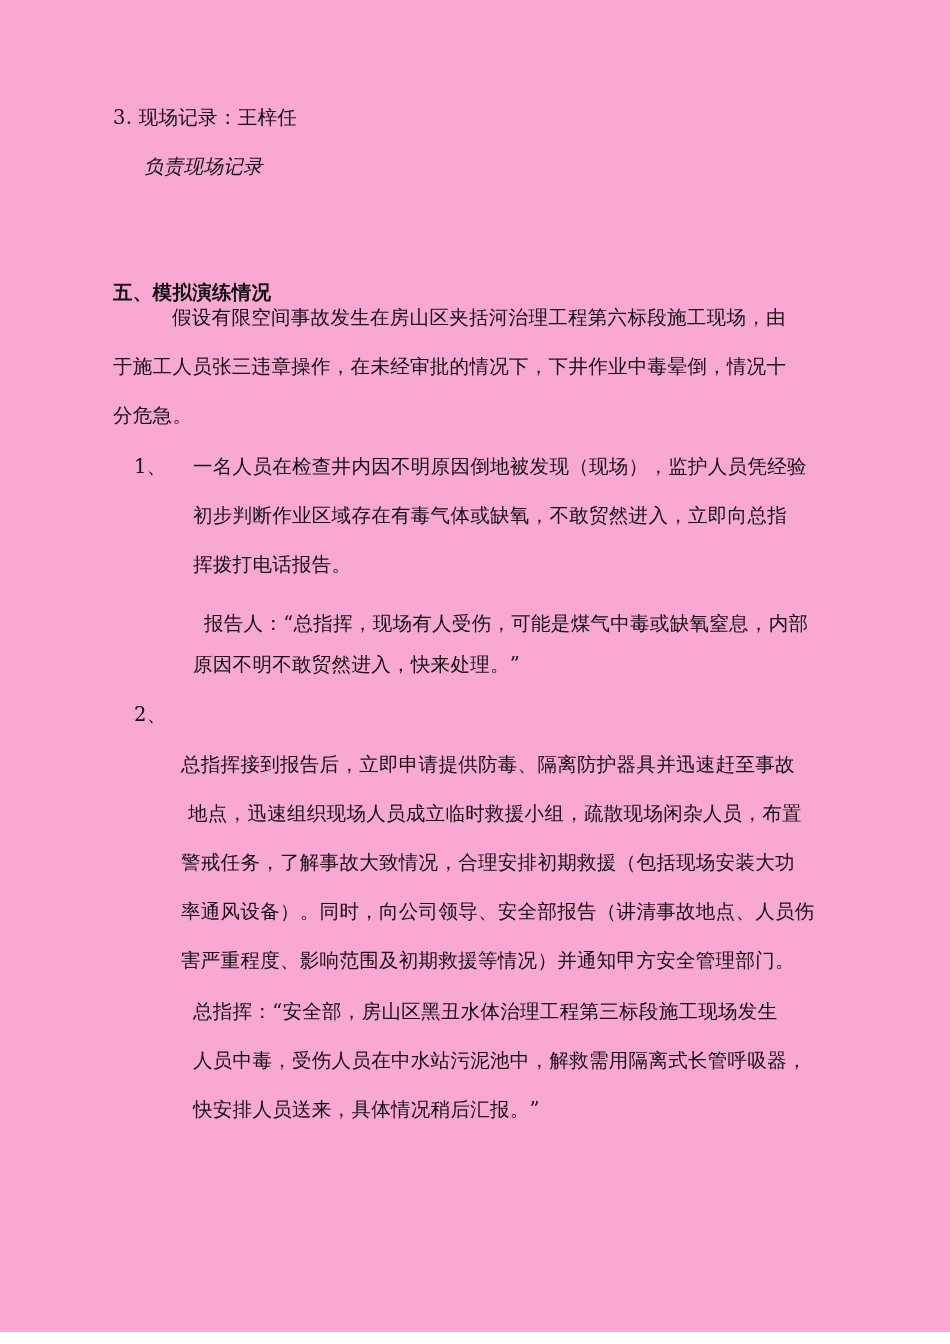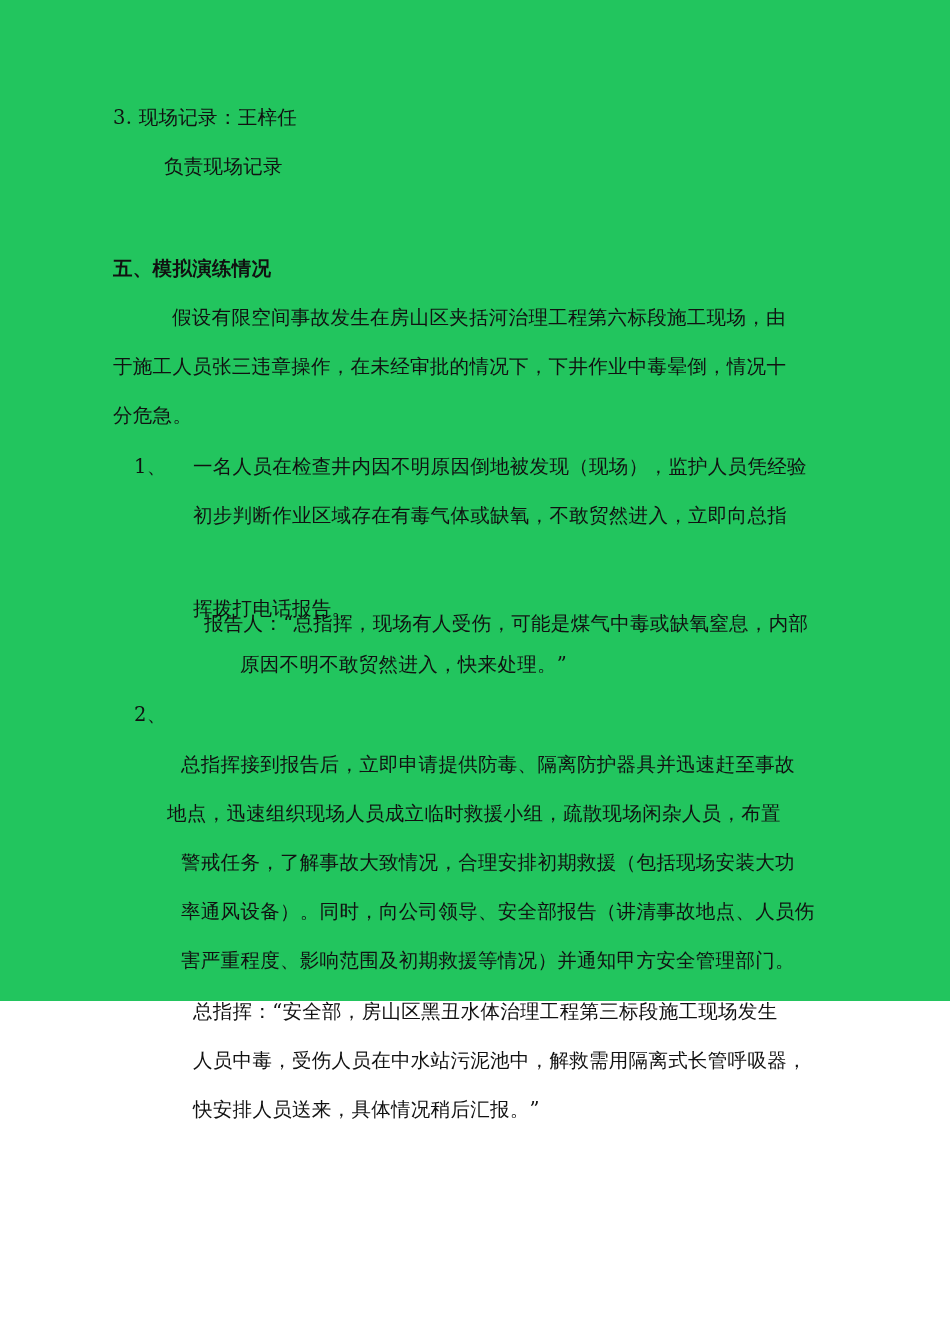--- a/index.html
+++ b/index.html
@@ -11,60 +11,61 @@
       width: 950px;
       height: 1344px;
       position: relative;
       overflow: hidden;
       font-family: "DejaVu Serif", "Liberation Serif", serif;
       color: #111111;
     }
     .page {
       position: absolute;
       left: 0; top: 0;
-      width: 950px; height: 1001px;
-      background: #22c55e;
+      width: 950px; height: 1332px;
+      background: #f9a8d4;
     }
     .line {
       position: absolute;
       white-space: nowrap;
       font-size: 19.5px;
       line-height: 24px;
       letter-spacing: 0.3px;
     }
     .heading {
       font-weight: bold;
       font-family: "DejaVu Sans", "Liberation Sans", sans-serif;
       font-size: 19.5px;
+      margin-top: 24px;
     }
   </style>
 </head>
 <body>
 
 <div class="page">
 
   <div class="line" style="left:113px; top:106px;">3. 现场记录：王梓任</div>
-  <div class="line" style="left:164px; top:155px;">负责现场记录</div>
+  <div class="line" style="left:144px; top:155px;font-style:italic;">负责现场记录</div>
 
   <div class="line heading" style="left:113px; top:257px;">五、模拟演练情况</div>
 
   <div class="line" style="left:172px; top:306px;">假设有限空间事故发生在房山区夹括河治理工程第六标段施工现场，由</div>
   <div class="line" style="left:113px; top:355px;">于施工人员张三违章操作，在未经审批的情况下，下井作业中毒晕倒，情况十</div>
   <div class="line" style="left:113px; top:404px;">分危急。</div>
 
   <div class="line" style="left:134px; top:455px;">1、</div>
   <div class="line" style="left:193px; top:455px;">一名人员在检查井内因不明原因倒地被发现（现场），监护人员凭经验</div>
   <div class="line" style="left:193px; top:504px;">初步判断作业区域存在有毒气体或缺氧，不敢贸然进入，立即向总指</div>
-  <div class="line" style="left:193px; top:553px;margin-top:44px;">挥拨打电话报告。</div>
+  <div class="line" style="left:193px; top:553px;">挥拨打电话报告。</div>
   <div class="line" style="left:204px; top:612px;">报告人：“总指挥，现场有人受伤，可能是煤气中毒或缺氧窒息，内部</div>
-  <div class="line" style="left:193px; top:653px;margin-left:47px;">原因不明不敢贸然进入，快来处理。”</div>
+  <div class="line" style="left:193px; top:653px;">原因不明不敢贸然进入，快来处理。”</div>
 
   <div class="line" style="left:134px; top:703px;">2、</div>
   <div class="line" style="left:181px; top:753px;">总指挥接到报告后，立即申请提供防毒、隔离防护器具并迅速赶至事故</div>
-  <div class="line" style="left:167px; top:802px;">地点，迅速组织现场人员成立临时救援小组，疏散现场闲杂人员，布置</div>
+  <div class="line" style="left:188px; top:802px;">地点，迅速组织现场人员成立临时救援小组，疏散现场闲杂人员，布置</div>
   <div class="line" style="left:181px; top:851px;">警戒任务，了解事故大致情况，合理安排初期救援（包括现场安装大功</div>
   <div class="line" style="left:181px; top:900px;">率通风设备）。同时，向公司领导、安全部报告（讲清事故地点、人员伤</div>
   <div class="line" style="left:193px; top:1000px;">总指挥：“安全部，房山区黑丑水体治理工程第三标段施工现场发生</div>
 
   <div class="line" style="left:181px; top:949px;">害严重程度、影响范围及初期救援等情况）并通知甲方安全管理部门。</div>
   <div class="line" style="left:193px; top:1049px;">人员中毒，受伤人员在中水站污泥池中，解救需用隔离式长管呼吸器，</div>
   <div class="line" style="left:193px; top:1098px;">快安排人员送来，具体情况稍后汇报。”</div>
 
 </div>
 

